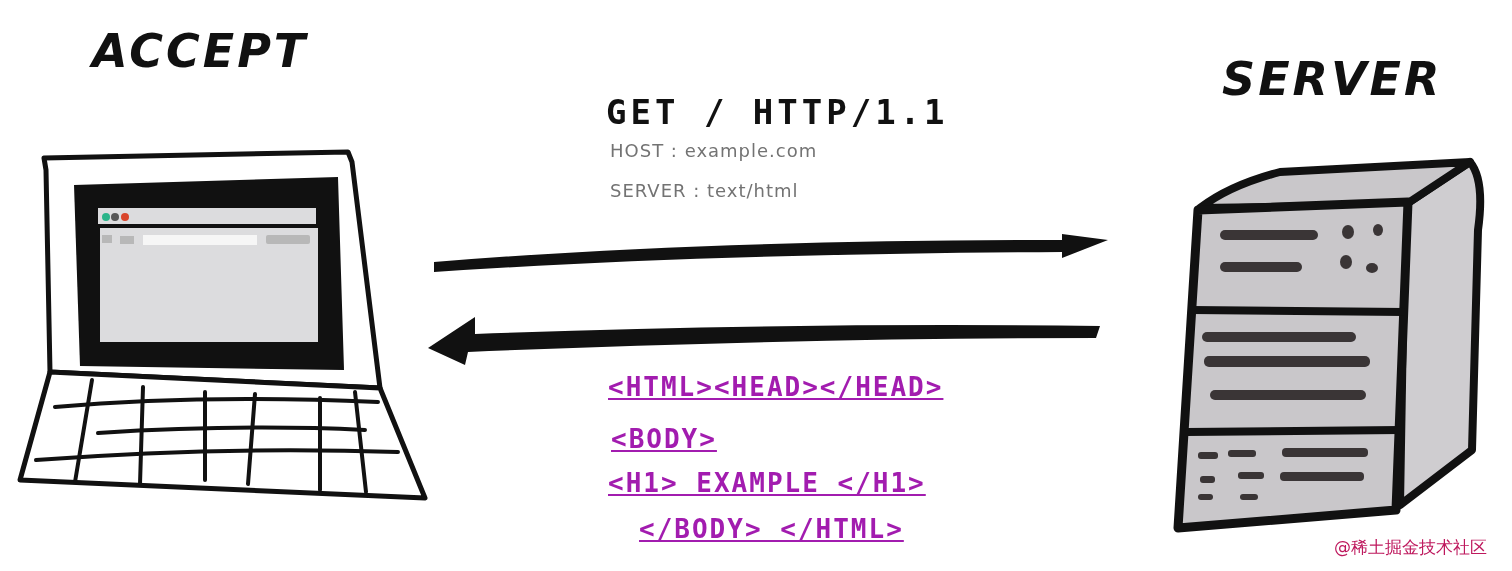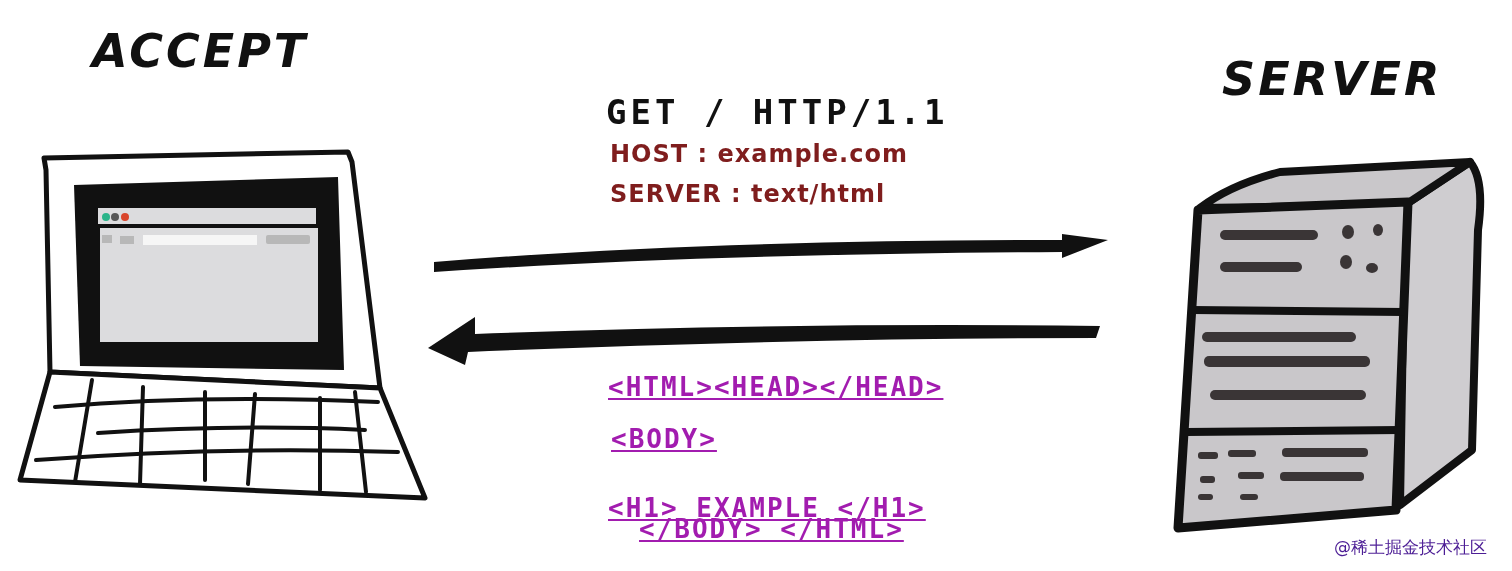--- a/index.html
+++ b/index.html
@@ -3,25 +3,25 @@
   <meta charset="utf-8">
   <style>
     html, body { margin: 0; padding: 0; background: #ffffff; }
     body { width: 1512px; height: 571px; position: relative; overflow: hidden;
            font-family: "Liberation Sans", sans-serif; color: #111; }
     .abs { position: absolute; }
     .title { font-family: "DejaVu Sans", sans-serif; font-style: italic; font-weight: bold;
              font-size: 46px; letter-spacing: 3px; color: #111; }
     .req-line1 { font-family: "DejaVu Sans Mono", monospace; font-weight: bold; font-size: 34px;
                  letter-spacing: 4px; color: #111; }
-    .req-hdr { font-family: "DejaVu Sans", sans-serif; font-size: 24px; color: #7f1d1d;
-               letter-spacing: 1px; font-weight: bold; }
+    .req-hdr { font-family: "DejaVu Sans", sans-serif; font-size: 18px; color: #737373;
+               letter-spacing: 1px; }
     .resp-line { font-family: "DejaVu Sans Mono", monospace; font-weight: bold; font-size: 26px;
                  letter-spacing: 2px; color: #a21caf; text-decoration: underline; }
-    .watermark { font-family: "DejaVu Sans", sans-serif; font-size: 17px; color: #4c1d95; }
+    .watermark { font-family: "DejaVu Sans", sans-serif; font-size: 17px; color: #be185d; }
     svg { position: absolute; left: 0; top: 0; }
   </style>
 </head>
 <body>
 
 <div class="abs" style="left:0;top:140px;width:440px;height:380px;">
   <svg width="440" height="380" viewBox="0 0 440 380">
 
     <path d="M44 18 L348 12 L352 22 L380 248 L50 232 L46 30 Z" fill="#fff" stroke="#111" stroke-width="5" stroke-linejoin="round"></path>
 
@@ -65,21 +65,21 @@
   <g>
     <path d="M434 262 Q700 240 1062 240 L1062 234 L1108 240 L1062 258 L1062 252 Q700 254 434 272 Z" fill="#111"></path>
   </g>
   <g>
     <path d="M1100 326 Q800 322 475 334 L475 317 L428 348 L465 365 L468 352 Q800 338 1096 338 Z" fill="#111"></path>
   </g>
 </svg>
 
 <div class="abs resp-line" style="left:608px;top:372px;">&lt;HTML&gt;&lt;HEAD&gt;&lt;/HEAD&gt;</div>
 <div class="abs resp-line" style="left:611px;top:424px;">&lt;BODY&gt;</div>
-<div class="abs resp-line" style="left:608px;top:468px;margin-top:25px;">&lt;H1&gt; EXAMPLE &lt;/H1&gt;</div>
+<div class="abs resp-line" style="left:608px;top:468px;">&lt;H1&gt; EXAMPLE &lt;/H1&gt;</div>
 <div class="abs resp-line" style="left:608px;top:514px;margin-left:31px;">&lt;/BODY&gt; &lt;/HTML&gt;</div>
 
 <div class="abs" style="left:1160px;top:150px;width:340px;height:400px;">
   <svg width="340" height="400" viewBox="0 0 340 400">
 
     <path d="M245 55 L310 12 Q325 30 318 80 L312 300 L240 355 Z" fill="#cfcdd0" stroke="#111" stroke-width="8" stroke-linejoin="round"></path>
 
     <path d="M40 58 Q70 35 120 22 L310 12 L245 55 Z" fill="#c9c7ca" stroke="#111" stroke-width="8" stroke-linejoin="round"></path>
 
     <path d="M38 60 L248 52 L236 360 L18 378 Z" fill="#c9c7ca" stroke="#111" stroke-width="9" stroke-linejoin="round"></path>

